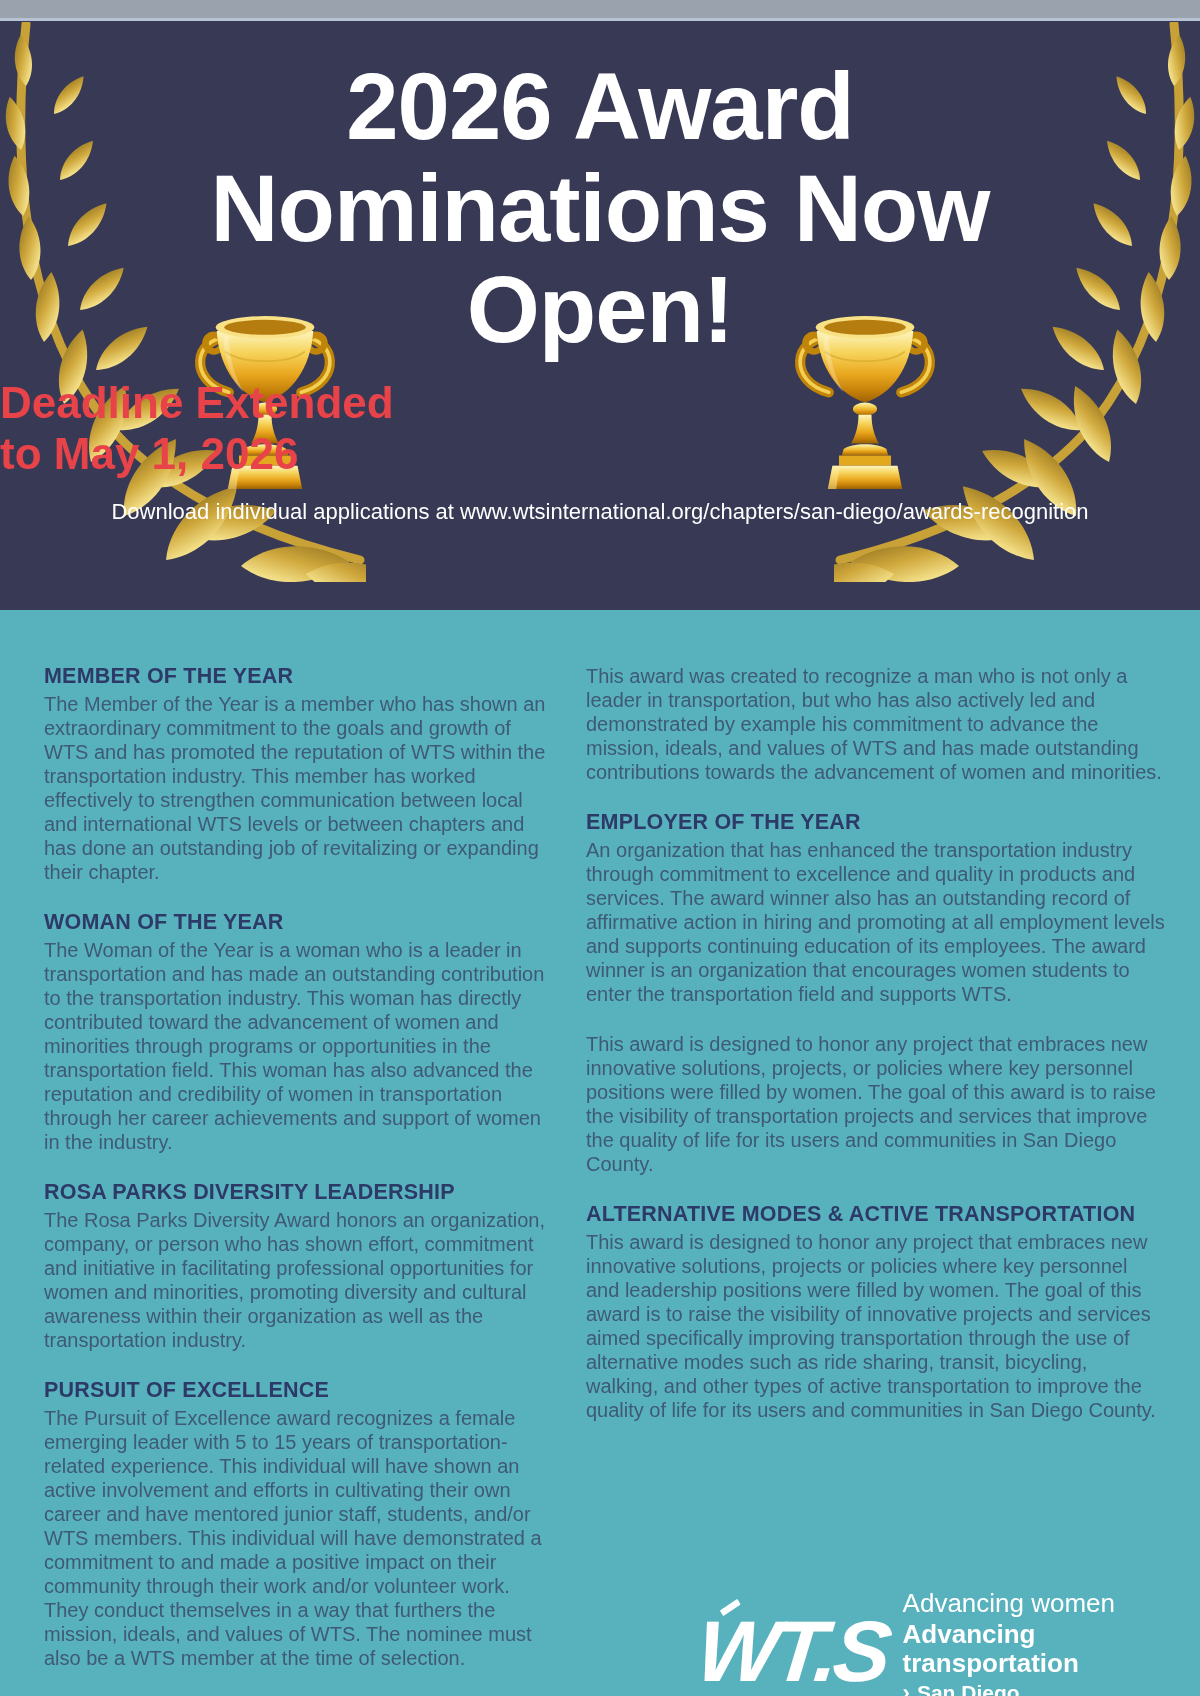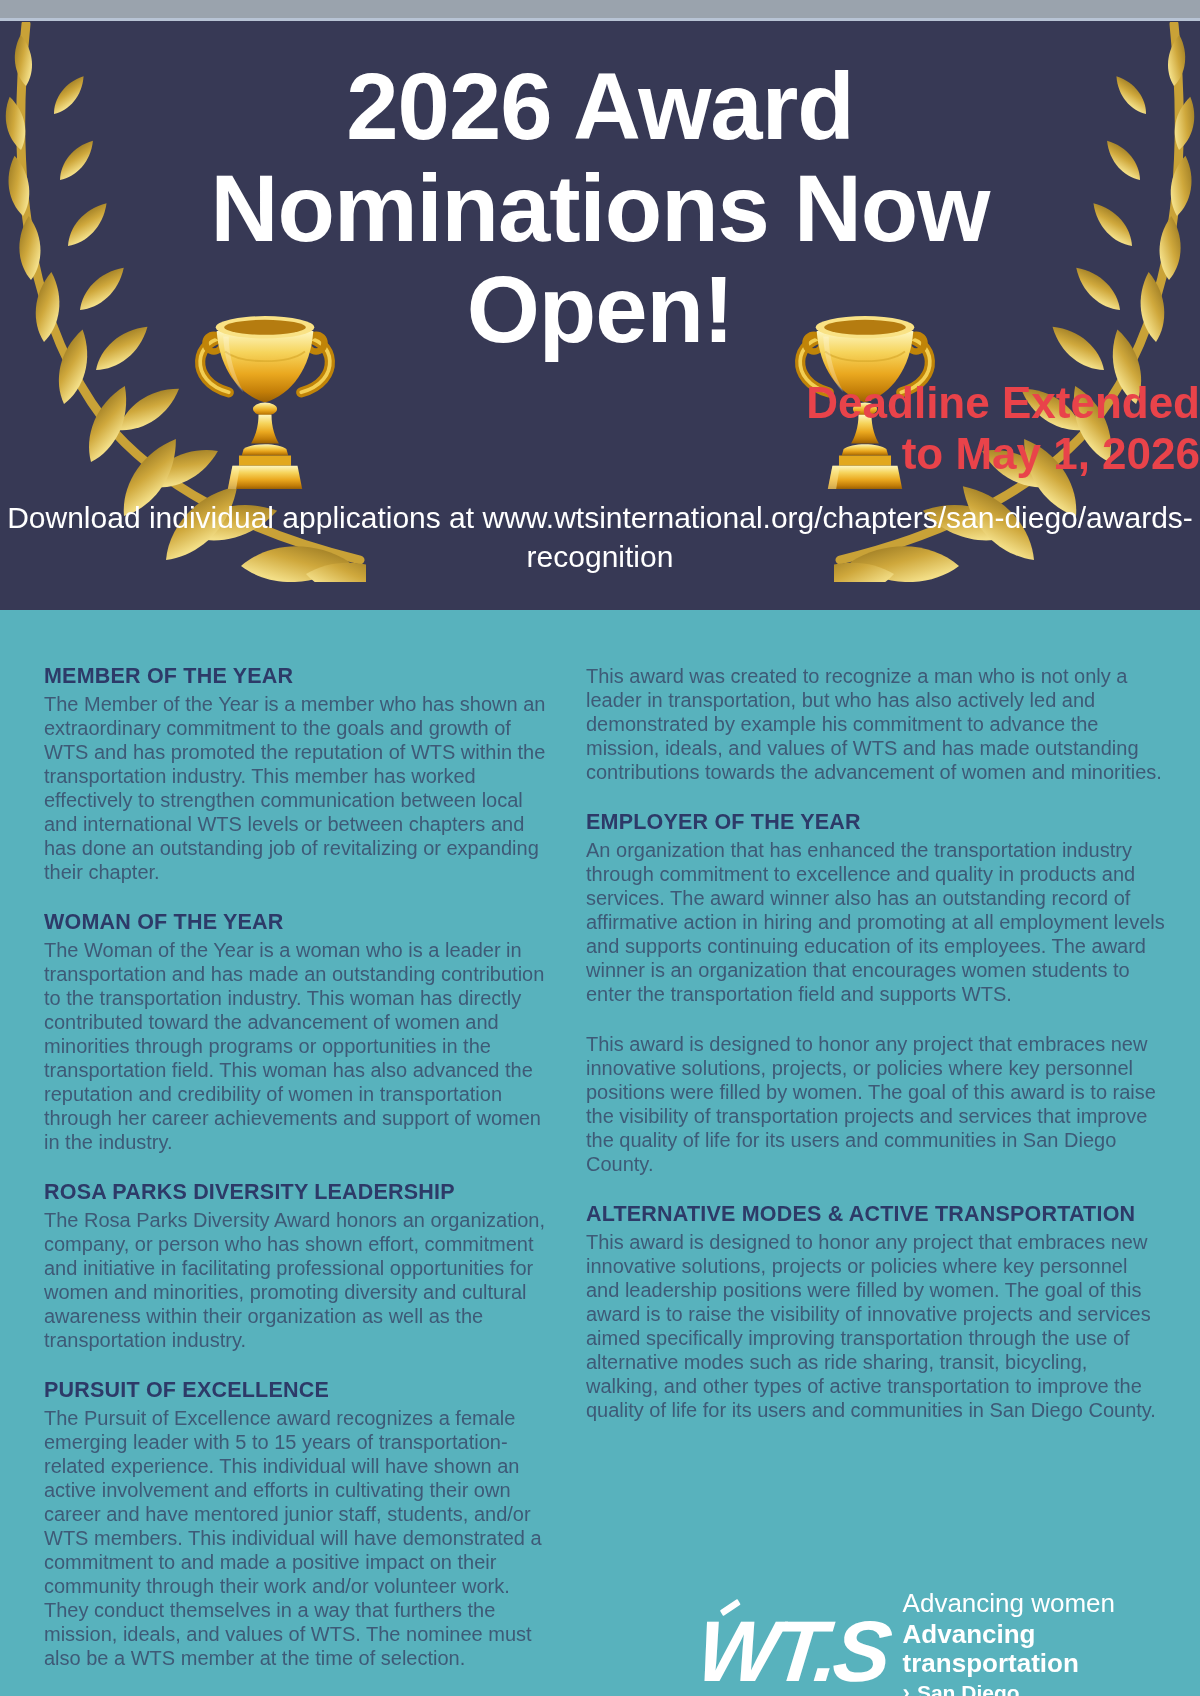--- a/index.html
+++ b/index.html
@@ -11,23 +11,23 @@
   .strip{position:absolute;top:0;left:0;right:0;height:3px;background:var(--top_strip,#b7c3d4);z-index:6;}
   .hero{position:relative;height:592px;background:var(--header_bg,#373955);}
   .laurel{position:absolute;top:4px;width:370px;height:560px;z-index:1;}
   .laurel-left{left:-4px;}
   .laurel-right{right:-4px;transform:scaleX(-1);}
   .trophy{position:absolute;top:272px;width:158px;height:200px;z-index:2;}
   .trophy-left{left:186px;}
   .trophy-right{left:786px;}
   .title{position:relative;z-index:3;margin:0;padding-top:38px;text-align:center;color:#fff;
     font-size:94px;line-height:1.08;font-weight:700;white-space:pre-line;letter-spacing:-1px;}
-  .deadline{position:relative;z-index:3;margin-top:16px;text-align:right;color:var(--accent_red,#e9434a);
+  .deadline{position:relative;z-index:3;margin-top:16px;text-align:left;color:var(--accent_red,#e9434a);
     font-size:44px;line-height:1.18;font-weight:700;white-space:pre-line;}
-  .info{position:relative;z-index:3;margin-top:18px;text-align:center;color:#fff;font-size:30px;line-height:1.3;font-weight:400;}
+  .info{position:relative;z-index:3;margin-top:18px;text-align:center;color:#fff;font-size:22px;line-height:1.3;font-weight:400;}
   .content{display:grid;grid-template-columns:512px 1fr;column-gap:30px;padding:54px 35px 0 44px;}
   .award{margin-bottom:26px;}
   .award h3{margin:0 0 3px 0;font-size:21.5px;font-weight:700;color:var(--heading,#2d3a68);letter-spacing:0.2px;}
   .award p{margin:0;font-size:20px;line-height:1.2;color:var(--text,#3e5a77);}
   .brand{position:absolute;left:698px;top:1572px;display:flex;align-items:center;gap:16px;color:#fff;z-index:4;}
   .mark{position:relative;font-style:italic;font-weight:700;font-size:86px;letter-spacing:-5px;line-height:1;transform:skewX(-6deg);padding-top:6px;}
   .mark .accent{position:absolute;top:2px;left:18px;width:20px;height:7px;background:#fff;transform:rotate(-36deg);border-radius:1px;}
   .taglines{display:flex;flex-direction:column;gap:3px;}
   .t1{font-size:26px;font-weight:400;line-height:1.05;}
   .t2{font-size:26px;font-weight:700;line-height:1.1;}

